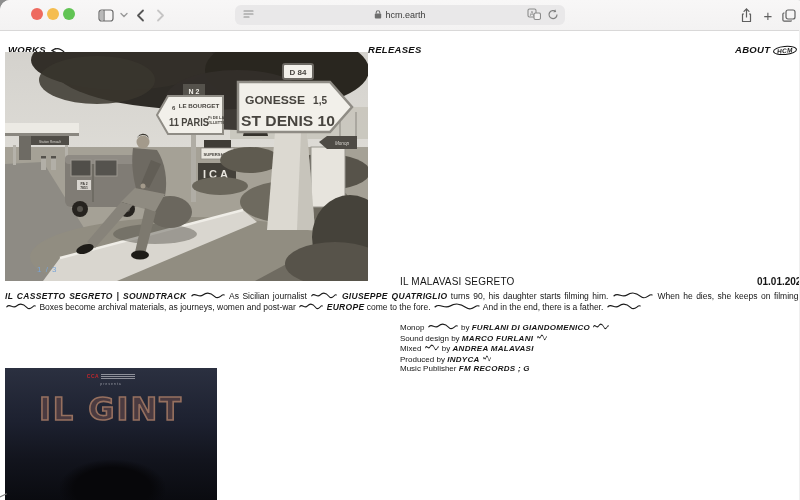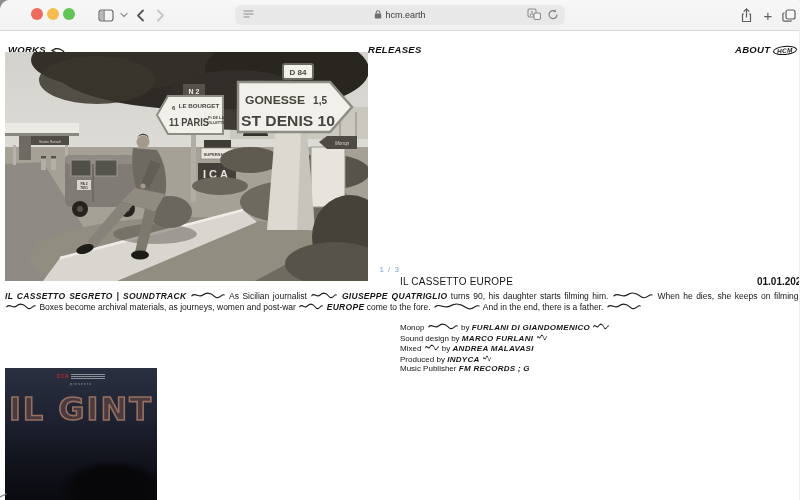--- a/index.html
+++ b/index.html
@@ -14,31 +14,31 @@
   .urlbar{position:absolute;left:235px;top:5px;width:330px;height:20px;background:#e9e8e9;border-radius:6px;display:flex;align-items:center;justify-content:center;font-size:9px;color:#3c3c3c;}
   .urlbar .side{position:absolute;top:3px;}
   .lock{display:inline-block;margin-right:3px;}
   
   .hw{font-style:italic;font-weight:bold;letter-spacing:.3px;}
   .nav-item{position:absolute;top:44px;font-size:9.5px;color:#111;cursor:pointer;}
   .hcm-logo{display:inline-block;border:1.2px solid #111;border-radius:50%;padding:0 3px;font-size:6.5px;transform:rotate(-5deg);margin-left:3px;}
   
   .photo{position:absolute;left:5px;top:52px;width:363px;height:229px;}
   .stxt{font-weight:bold;fill:#47443f;}
-  .pagination{position:absolute;left:5px;top:265px;width:363px;text-align:right;font-size:8px;letter-spacing:1px;color:#79a5d8;margin-left:32px;}
+  .pagination{position:absolute;left:5px;top:265px;width:363px;text-align:left;font-size:8px;letter-spacing:1px;color:#79a5d8;margin-left:32px;}
   
   .work-title{position:absolute;left:400px;top:276px;font-size:10px;color:#161616;letter-spacing:.2px;}
   .work-date{position:absolute;right:0;top:276px;font-size:10px;color:#161616;font-weight:bold;}
   .description{position:absolute;left:5px;right:6px;top:291px;font-size:8.5px;line-height:10.5px;color:#151515;text-align:justify;}
   .description .pl,.credits .pl{font-weight:normal;}
   .credits{position:absolute;left:400px;top:322px;font-size:8px;color:#151515;}
   .credit-row{line-height:9.6px;white-space:nowrap;}
   .sq{vertical-align:baseline;margin:0 1px;}
   
-  .poster{position:absolute;left:5px;top:368px;width:152px;height:132px;overflow:hidden;background:linear-gradient(180deg,#2b3040 0%,#1d2130 40%,#12141d 70%,#0a0b10 100%);}
+  .poster{position:absolute;left:5px;top:368px;width:212px;height:132px;overflow:hidden;background:linear-gradient(180deg,#2b3040 0%,#1d2130 40%,#12141d 70%,#0a0b10 100%);}
   .poster-logo-row{position:absolute;top:5px;left:0;width:100%;text-align:center;font-size:4px;color:#c9cbd2;}
   .poster-logo{color:#c0272d;font-weight:bold;font-size:5px;letter-spacing:.5px;}
   .poster-loglines{display:inline-block;vertical-align:middle;margin-left:2px;}
   .poster-loglines div{width:34px;height:1px;background:#8e9099;margin:1px 0;}
   .poster-presenta{position:absolute;top:14px;left:0;width:100%;text-align:center;font-size:3.5px;color:#9becac0;color:#9a9ca6;letter-spacing:1px;}
   .poster-title{position:absolute;top:22px;left:0;width:100%;text-align:center;font-family:"DejaVu Sans",sans-serif;font-weight:bold;font-size:32px;letter-spacing:2px;color:#4a3a40;-webkit-text-stroke:1.6px #96705f;}
   .poster-tree{position:absolute;left:55px;bottom:-18px;width:105px;height:58px;background:radial-gradient(ellipse at center,#07070a 52%,rgba(7,7,10,0) 73%);}
   
   .scroll-thumb{position:absolute;right:2px;top:32px;width:5px;height:120px;border-radius:3px;background:#c6c6c6;}
   .scroll-track{position:absolute;right:7px;top:30px;width:1px;height:470px;background:#efefef;}
@@ -253,21 +253,21 @@
       <circle cx="138" cy="134" r="2.5" fill="#a39a8b"></circle>
       <polygon points="130,136 160,142 150,160 116,150" fill="#8f8b81"></polygon>
       <polygon points="116,150 128,153 90,196 82,190" fill="#87837a"></polygon>
       <polygon points="140,156 151,160 140,202 130,200" fill="#7d796f"></polygon>
       <ellipse cx="80" cy="197" rx="9" ry="4.5" fill="#1e1c18" transform="rotate(-18 80 197)"></ellipse>
       <ellipse cx="135" cy="203" rx="9" ry="4.5" fill="#1e1c18"></ellipse>
     </g>
   </svg>
   <div class="pagination">1 / 3</div>
 
-  <div class="work-title">IL CASSETTO EUROPE</div>
+  <div class="work-title">IL MALAVASI SEGRETO</div>
   <div class="work-date">01.01.2022</div>
 
   <div class="description"><span class="hw">IL CASSETTO SEGRETO | SOUNDTRACK</span> <svg viewBox="0 0 40 10" preserveAspectRatio="none" width="34" height="8" class="sq">
         <path d="M1 6 C5 1 9 9 14 5 S23 2 28 7 S36 3 39 5" fill="none" stroke="#1a1a1a" stroke-width="1.4" stroke-linecap="round"></path>
       </svg> <span class="pl">As Sicilian journalist</span> <svg viewBox="0 0 40 10" preserveAspectRatio="none" width="26" height="8" class="sq">
         <path d="M1 6 C5 1 9 9 14 5 S23 2 28 7 S36 3 39 5" fill="none" stroke="#1a1a1a" stroke-width="1.4" stroke-linecap="round"></path>
       </svg> <span class="hw">GIUSEPPE QUATRIGLIO</span> <span class="pl">turns 90, his daughter starts filming him.</span> <svg viewBox="0 0 40 10" preserveAspectRatio="none" width="40" height="8" class="sq">
         <path d="M1 6 C5 1 9 9 14 5 S23 2 28 7 S36 3 39 5" fill="none" stroke="#1a1a1a" stroke-width="1.4" stroke-linecap="round"></path>
       </svg> <span class="pl">When he dies, she keeps on filming.</span> <svg viewBox="0 0 40 10" preserveAspectRatio="none" width="30" height="8" class="sq">
         <path d="M1 6 C5 1 9 9 14 5 S23 2 28 7 S36 3 39 5" fill="none" stroke="#1a1a1a" stroke-width="1.4" stroke-linecap="round"></path>

